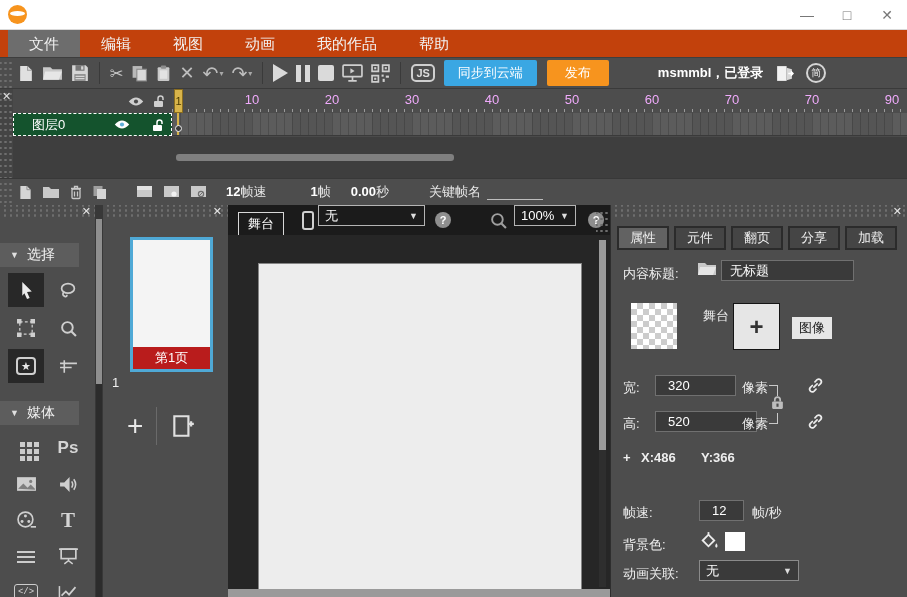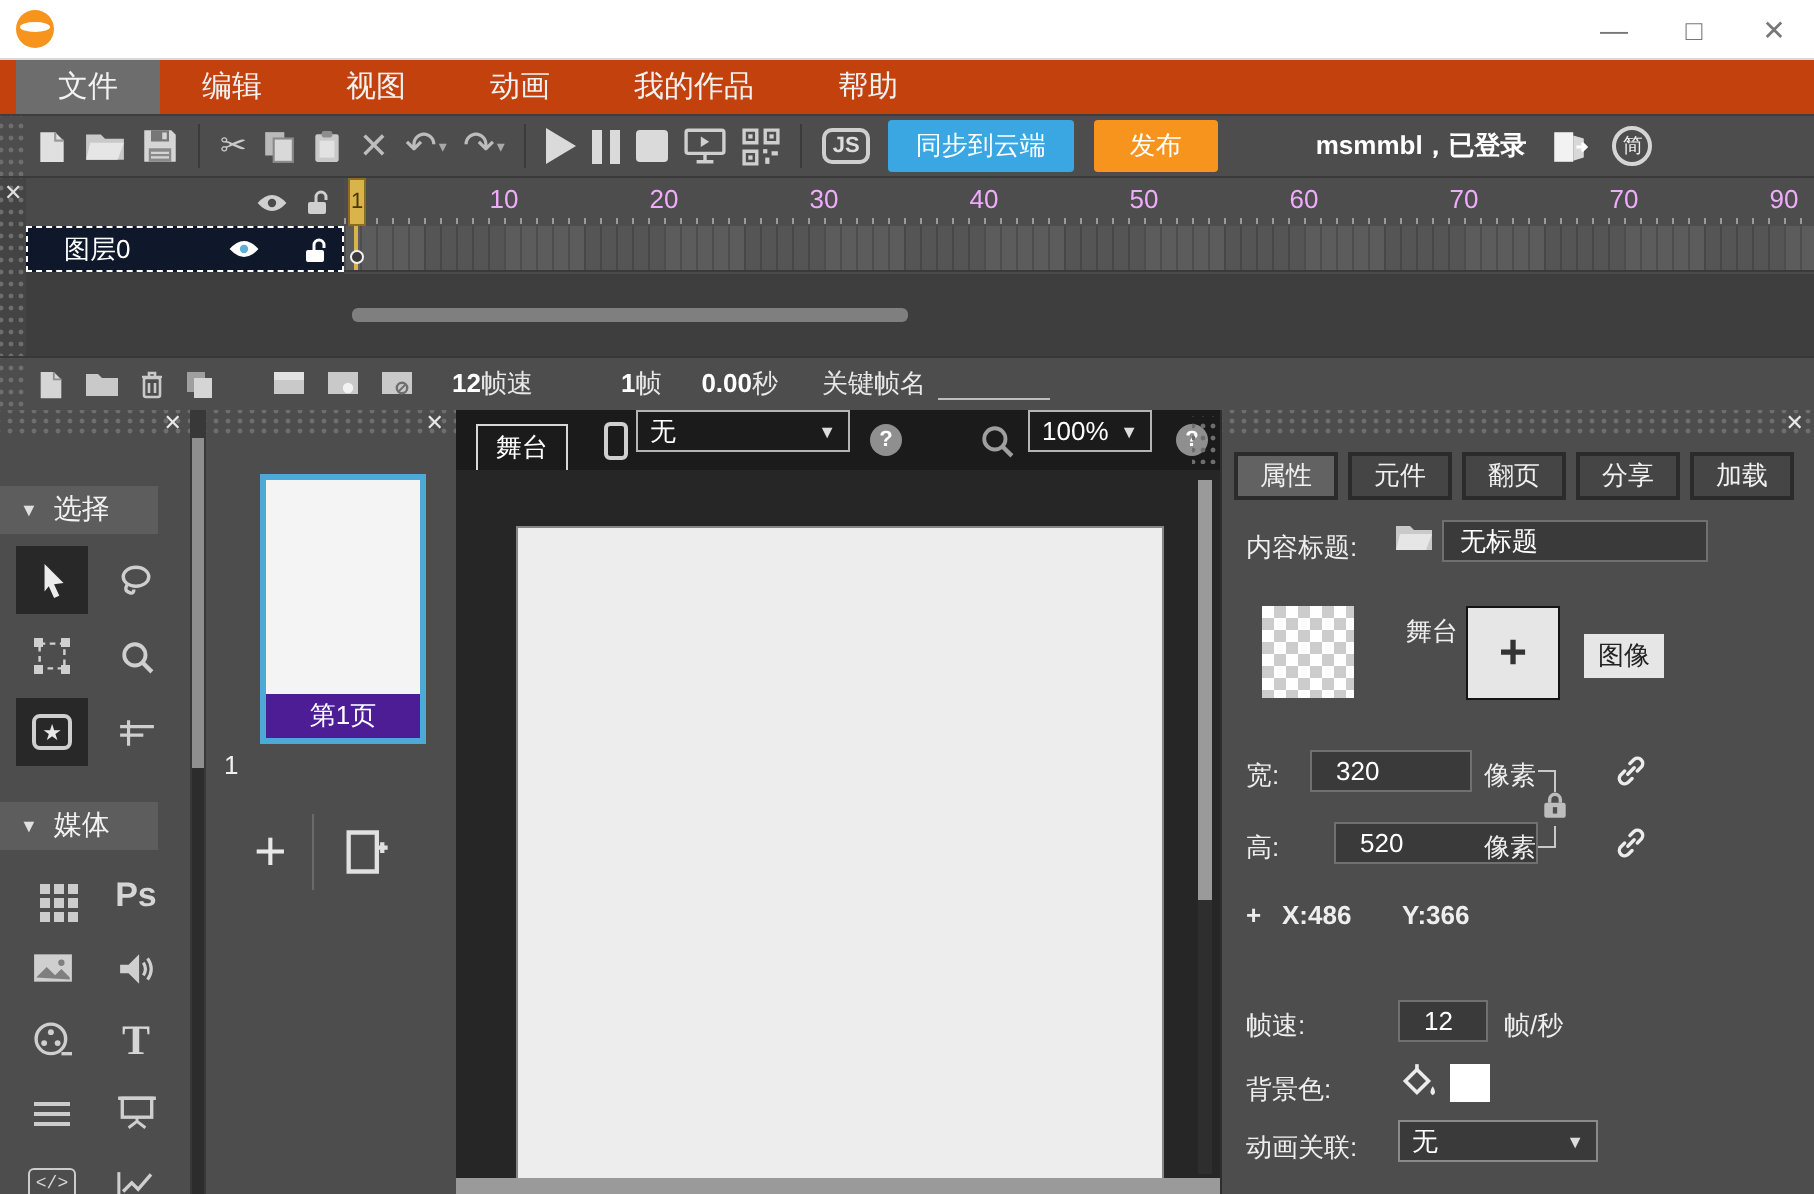--- a/index.html
+++ b/index.html
@@ -41,21 +41,21 @@
   .btn-pub{background:#F7941E;padding:4px 18px}
   .user{font-size:13px;font-weight:bold;margin:0 8px 0 44px;color:#fff}
   .lang-circle{width:20px;height:20px;border:2px solid #d5d5d5;border-radius:50%;font-size:10px;display:flex;align-items:center;justify-content:center;margin:0 8px;color:#eee}
 
   
   #timeline{left:0;top:88px;width:907px;height:90px;background:#4a4a4a;border-top:1px solid #3a3a3a}
   .tl-left{position:absolute;left:0;top:0;width:172px;height:100%;background:#444}
   .tl-grip{position:absolute;left:0;top:0;width:13px;height:100%}
   .tl-x{position:absolute;left:2px;top:1px;font-size:11px;color:#e0e0e0;font-weight:bold}
   .tl-hdr{position:absolute;left:13px;right:0;top:0;height:24px;display:flex;align-items:center;justify-content:flex-end;gap:9px;padding-right:7px;background:#4a4a4a}
-  .tl-layer{position:absolute;left:13px;right:0;top:24px;height:23px;background:#0f172a;border:1px dashed #fff;display:flex;align-items:center;gap:22px;padding:0 7px 0 18px}
+  .tl-layer{position:absolute;left:13px;right:0;top:24px;height:23px;background:#14532d;border:1px dashed #fff;display:flex;align-items:center;gap:22px;padding:0 7px 0 18px}
   .tl-layer .lname{flex:1;color:#fff}
   .tl-left-rest{position:absolute;left:13px;right:0;top:47px;bottom:0;background:#3e3e3e}
   .tl-right{position:absolute;left:172px;right:0;top:0;bottom:0}
   .ruler{position:relative;height:24px;background:#4d4d4d}
   .ruler::after{content:"";position:absolute;left:0;right:0;bottom:1px;height:3px;
     background:repeating-linear-gradient(90deg,#9a9a9a 0 1px,transparent 1px 8px)}
   .rmark{position:absolute;top:3px;transform:translateX(-50%);font-size:13px;color:#f0abfc}
   .playhead{position:absolute;left:2px;top:0;width:9px;height:24px;background:#D8B44A;border:1px solid #8a6d1f;color:#4a3a00;font-size:11px;text-align:center;line-height:22px;z-index:2}
   .track{position:relative;height:23px;border-bottom:1px solid #3a3a3a;
     background:repeating-linear-gradient(90deg,rgba(0,0,0,.16) 0 1px,transparent 1px 8px),
@@ -93,21 +93,21 @@
 
   
   #tools-scroll{position:absolute;left:95px;top:0;width:8px;height:392px;background:#383838}
   #tools-scroll .thumb{position:absolute;left:1px;top:14px;width:6px;height:165px;background:#8f8f8f}
   #tools-scroll .dark{position:absolute;left:1px;top:179px;width:6px;bottom:0;background:#2c2c2c}
 
   
   #pages{position:absolute;left:103px;top:0;width:125px;height:392px;background:#4d4d4d}
   .pthumb{position:absolute;left:27px;top:32px;width:83px;height:135px;border:3px solid #4FA9D6;background:#f4f4f4;display:flex;flex-direction:column}
   .pthumb-body{flex:1;background:#f4f4f4}
-  .pthumb-label{height:22px;background:#4c1d95;color:#fff;display:flex;align-items:center;justify-content:center;font-size:13px;gap:1px}
+  .pthumb-label{height:22px;background:#b91c1c;color:#fff;display:flex;align-items:center;justify-content:center;font-size:13px;gap:1px}
   .pnum{position:absolute;left:9px;top:170px;color:#f0f0f0}
   .pbtns{position:absolute;left:24px;top:202px;display:flex;align-items:center;gap:13px}
   .plus-big{font-size:28px;color:#e8e8e8;line-height:28px}
   .pdiv{width:1px;height:38px;background:#6a6a6a}
 
   
   #canvas{position:absolute;left:228px;top:0;width:382px;height:392px;background:#262626}
   .cbar{position:relative;height:30px;background:#1b1b1b}
   .stage-tab{position:absolute;left:10px;bottom:0;width:46px;height:23px;border:1px solid #d8d8d8;border-bottom:none;display:flex;align-items:center;justify-content:center;color:#fff;font-size:13px}
   .phone{position:absolute;left:74px;top:6px;width:12px;height:19px;border:2px solid #cfcfcf;border-radius:3px}
@@ -352,21 +352,21 @@
   <span class="fti">
     <svg width="17" height="14" viewBox="0 0 17 14">
         <rect x="1" y="1" width="15" height="11" fill="#c9c9c9"></rect>
         <circle cx="11" cy="9" r="2.6" fill="none" stroke="#6f6f6f" stroke-width="1.2"></circle>
         <path d="M9 11l4-4" stroke="#6f6f6f"></path>
       </svg>
   </span>
   <span class="ftxt"><span class="fval">12</span><span>帧速</span></span>
   <span class="ftxt" style="margin-left:44px"><span class="fval">1</span><span>帧</span></span>
   <span class="ftxt" style="margin-left:20px"><span class="fval">0.00</span><span>秒</span></span>
-  <span class="ftxt" style="margin-left:22px">关键帧名</span>
+  <span class="ftxt" style="margin-left:40px">关键帧名</span>
   <input class="kfname" style="">
 </div>
 
 <div class="abs" id="main">
 
   <div id="tools">
     <div class="panel-grip grip-h"></div>
     <span class="panel-x" style="right:4px">✕</span>
     <div class="sec-hdr" style="top:38px">
       <span class="tri-down">▼</span>
@@ -557,21 +557,21 @@
         </svg>
     </span>
     <span class="brk-b"></span>
     <span class="abs" style="left:196px;top:172px">
       <svg width="17" height="17" viewBox="0 0 16 16">
           <path d="M6.5 9.5l3-3M5 8L3 10a2.5 2.5 0 003.5 3.5L8.5 11.5M11 8l2-2a2.5 2.5 0 00-3.5-3.5L7.5 4.5" stroke="#ececec" stroke-width="1.6" fill="none" stroke-linecap="round"></path>
         </svg>
     </span>
 
     <span class="rlbl" style="left:12px;top:210px">高:</span>
-    <input class="rinput" style="left: 56px; top: 206px; width: 102px;" value="520">
+    <input class="rinput" style="left: 44px; top: 206px; width: 102px;" value="520">
     <span class="rlbl" style="left:131px;top:210px">像素</span>
     <span class="abs" style="left:196px;top:208px">
       <svg width="17" height="17" viewBox="0 0 16 16">
           <path d="M6.5 9.5l3-3M5 8L3 10a2.5 2.5 0 003.5 3.5L8.5 11.5M11 8l2-2a2.5 2.5 0 00-3.5-3.5L7.5 4.5" stroke="#ececec" stroke-width="1.6" fill="none" stroke-linecap="round"></path>
         </svg>
     </span>
 
     <span class="rlbl" style="left:12px;top:245px;font-weight:bold">+</span>
     <span class="rlbl" style="left:30px;top:245px;font-weight:bold">X:486</span>
     <span class="rlbl" style="left:90px;top:245px;font-weight:bold">Y:366</span>

